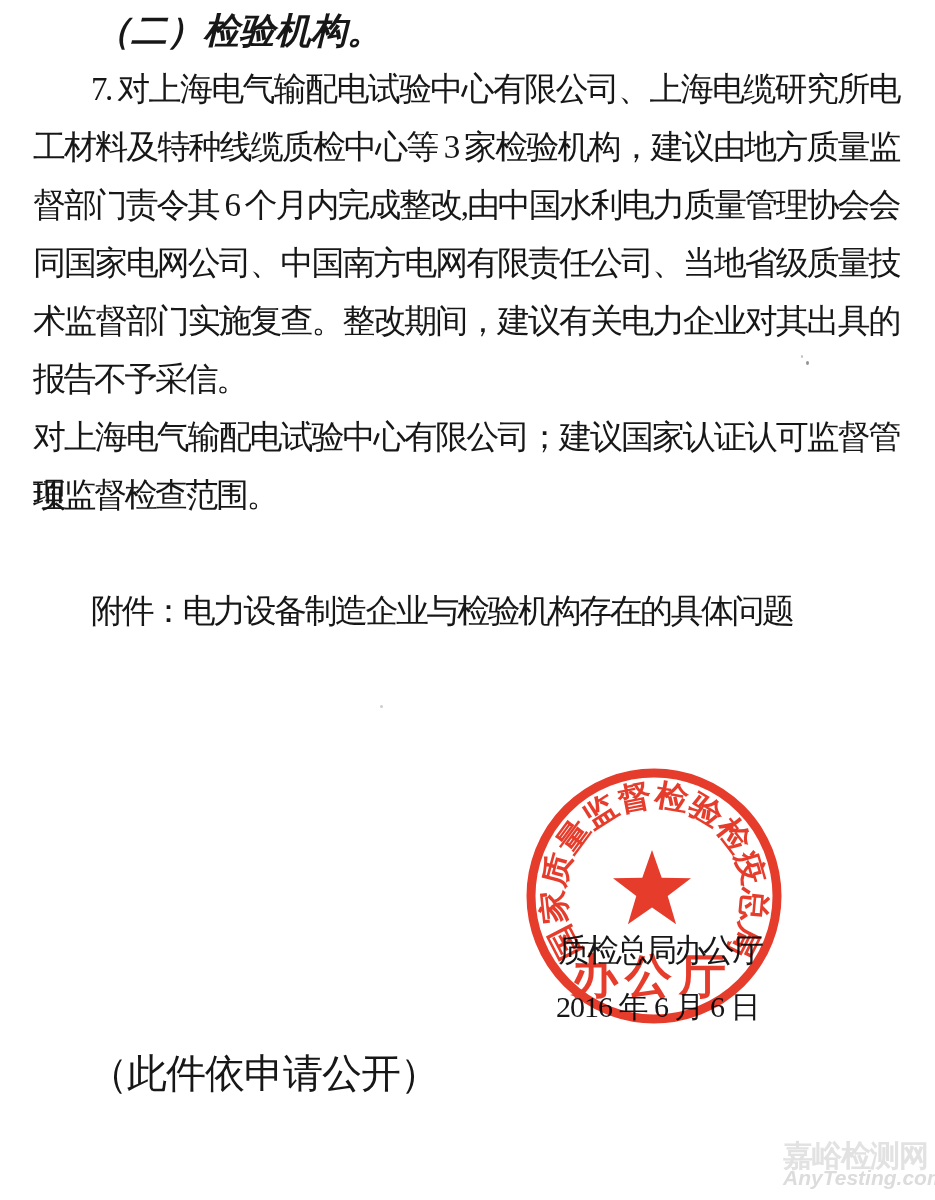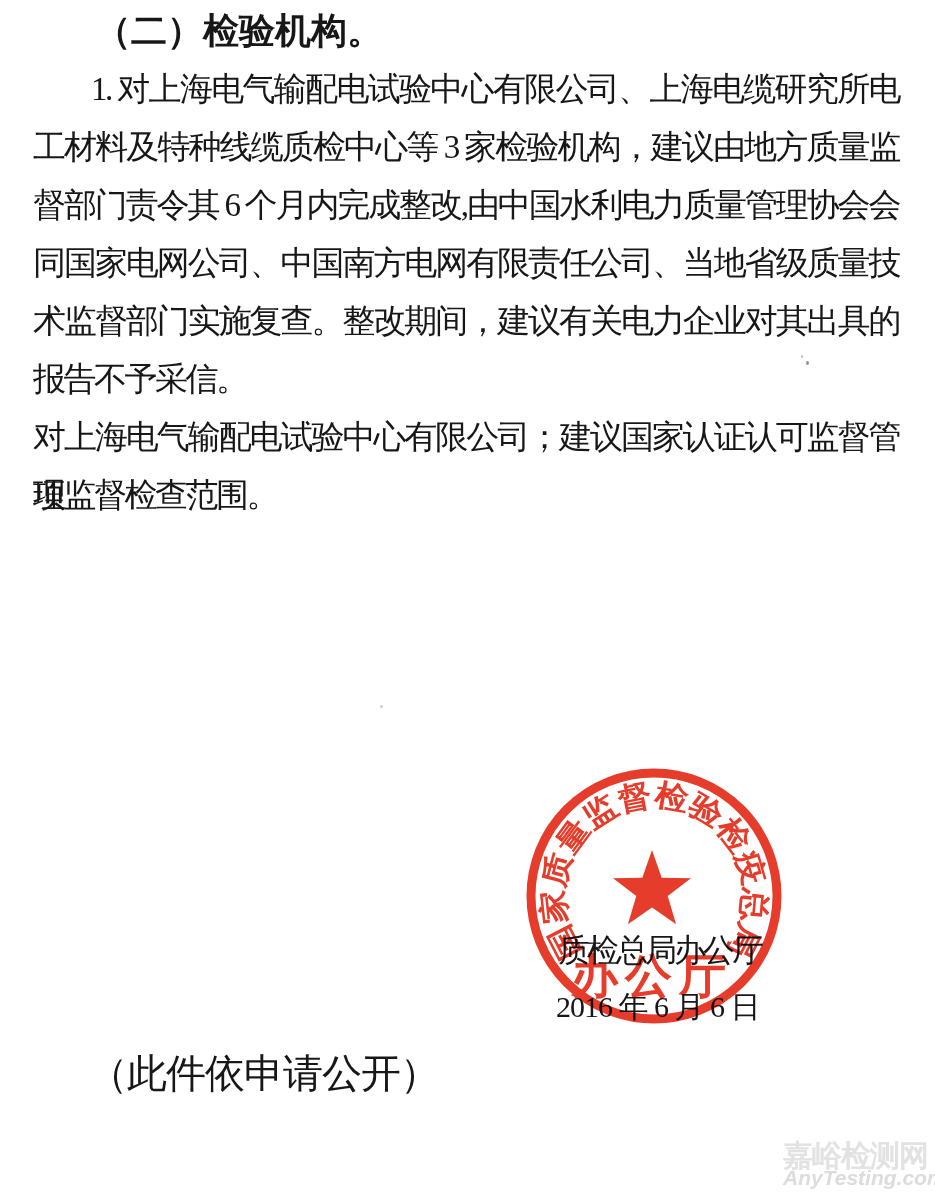--- a/index.html
+++ b/index.html
@@ -16,21 +16,21 @@
     letter-spacing:-2.5px;white-space:nowrap;
   }
   .fill{
     white-space:normal;
     text-align:justify;text-align-last:justify;
     -moz-text-align-last:justify;
     text-justify:inter-character;
   }
   .indent{padding-left:58px;}
   .head{
-    font-weight:bold;font-size:36px;letter-spacing:0px;padding-left:62px;
+    font-weight:bold;font-size:36px;letter-spacing:0px;padding-left:62px;font-style:italic;
   }
   .spacer{height:58px;}
   .abs{position:absolute;color:#171717;}
   .note{left:88px;top:1046px;font-size:40px;letter-spacing:-1px;}
   .sig-org{left:558px;top:929px;font-size:32px;letter-spacing:-3px;z-index:2;}
   .sig-date{left:556px;top:987px;font-size:30px;letter-spacing:-1px;z-index:2;}
   .seal{
     position:absolute;left:494px;top:740px;width:320px;height:310px;
     z-index:3;mix-blend-mode:multiply;opacity:.93;
   }
@@ -42,29 +42,30 @@
   .artifact{position:absolute;background:#6f6f6f;border-radius:50%;}
   .a1{left:806px;top:361px;width:3px;height:4px;opacity:.75;}
   .a2{left:801px;top:355px;width:2px;height:3px;opacity:.45;}
   .a3{left:380px;top:705px;width:3px;height:3px;opacity:.35;}
 </style>
 </head>
 <body>
 
 <div class="doc">
   <div class="line head">（二）检验机构。</div>
-  <div class="line fill indent">1. 对上海电气输配电试验中心有限公司、上海电缆研究所电</div>
+  <div class="line fill indent">7. 对上海电气输配电试验中心有限公司、上海电缆研究所电</div>
   <div class="line fill">工材料及特种线缆质检中心等 3 家检验机构，建议由地方质量监</div>
   <div class="line fill">督部门责令其 6 个月内完成整改,由中国水利电力质量管理协会会</div>
   <div class="line fill">同国家电网公司、中国南方电网有限责任公司、当地省级质量技</div>
   <div class="line fill">术监督部门实施复查。整改期间，建议有关电力企业对其出具的</div>
   <div class="line">报告不予采信。</div>
   <div class="line fill">对上海电气输配电试验中心有限公司；建议国家认证认可监督管理</div>
   <div class="line">项监督检查范围。</div>
   <div class="line spacer"></div>
+  <div class="line indent">附件：电力设备制造企业与检验机构存在的具体问题</div>
 </div>
 
 <div class="abs sig-org">质检总局办公厅</div>
 <div class="abs sig-date">2016 年 6 月 6 日</div>
 <div class="abs note">（此件依申请公开）</div>
 
 <svg class="seal" viewBox="0 0 320 310" xmlns="http://www.w3.org/2000/svg">
   <circle cx="160" cy="156" r="123" fill="none" stroke-width="9" stroke="#e42d1b"></circle>
   <path id="sealArc" d="M 89.1 211.4 A 90 90 0 1 1 230.9 211.4" fill="none"></path>
   <text font-size="31" font-weight="bold" font-family="'Liberation Serif','DejaVu Serif',serif" fill="#e42d1b">

